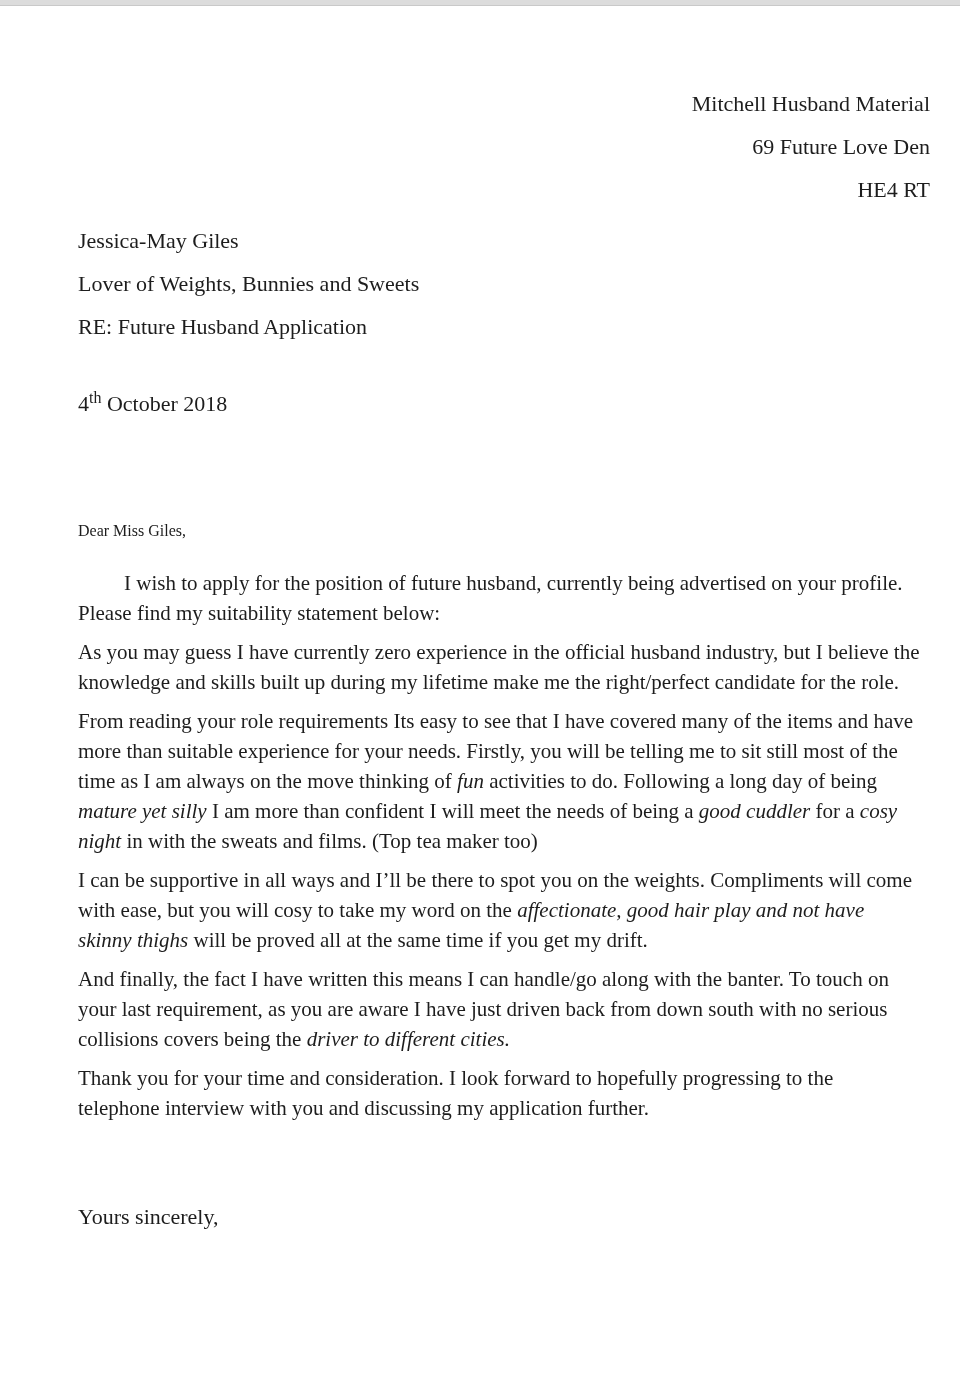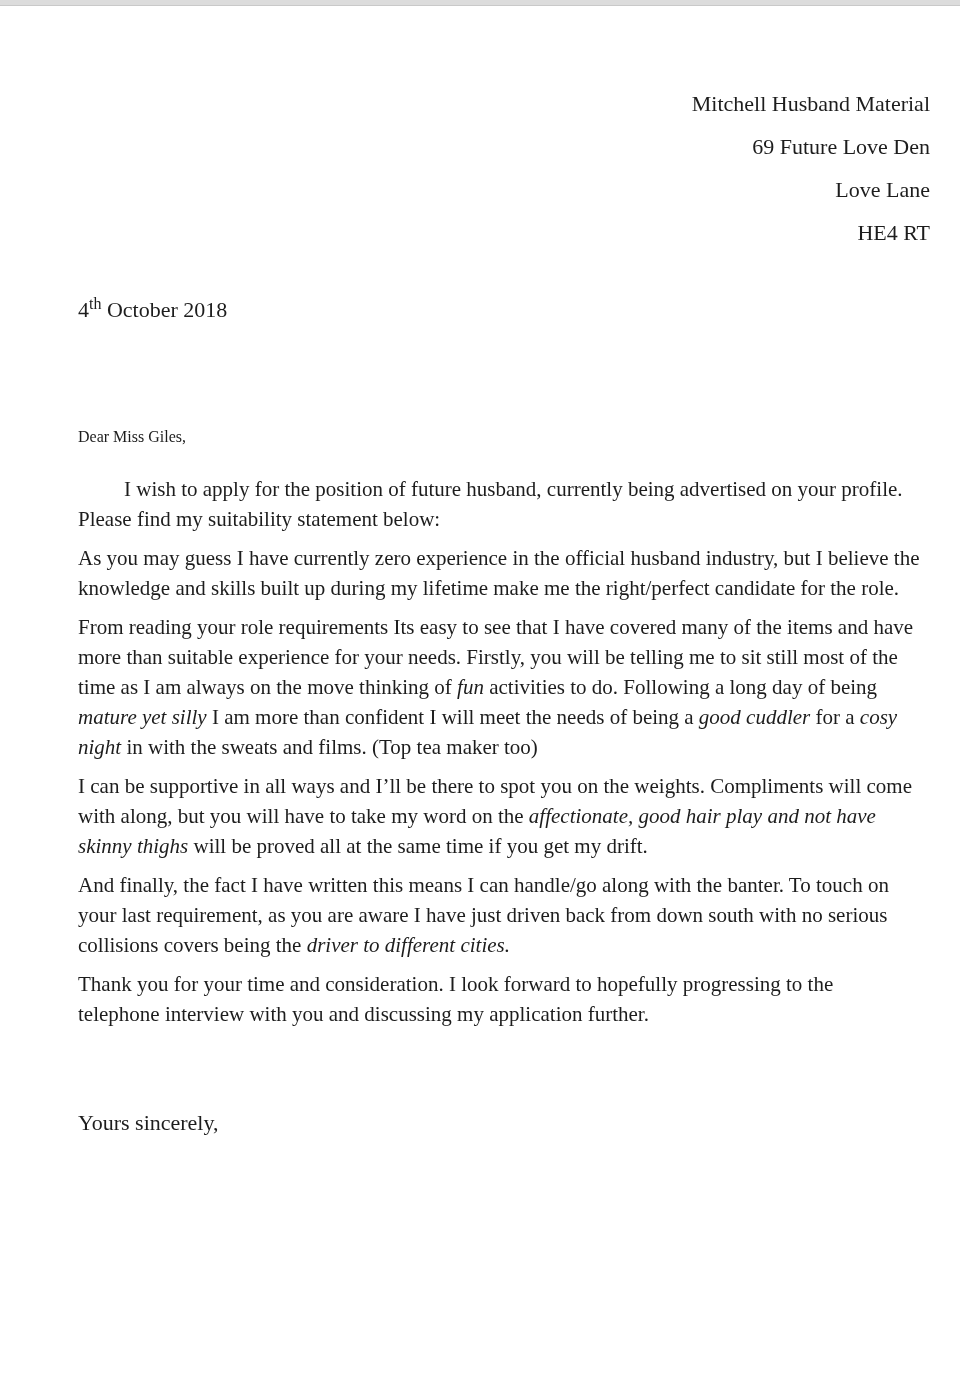--- a/index.html
+++ b/index.html
@@ -74,31 +74,35 @@
 </head>
 <body style="background: rgb(255, 255, 255); color: rgb(29, 29, 29);">
 
 <div class="page">
 
   <div class="top-edge"></div>
 
   <div class="sender">
     <div>Mitchell Husband Material</div>
     <div>69 Future Love Den</div>
-    <div>Love Lane</div>
     <div>HE4 RT</div>
   </div>
 
+  <div class="recipient">
+    <div>Jessica-May Giles</div>
+    <div>Lover of Weights, Bunnies and Sweets</div>
+    <div>RE: Future Husband Application</div>
+  </div>
 
   <div class="date"><span>4</span><sup>th</sup><span> October 2018</span></div>
 
   <div class="salutation">Dear Miss Giles,</div>
 
   <p class="para first"><span>I wish to apply for the position of future husband, currently being advertised on your profile. Please find my suitability statement below:</span></p>
   <p class="para"><span>As you may guess I have currently zero experience in the official husband industry, but I believe the knowledge and skills built up during my lifetime make me the right/perfect candidate for the role.</span></p>
   <p class="para"><span>From reading your role requirements Its easy to see that I have covered many of the items and have more than suitable experience for your needs. Firstly, you will be telling me to sit still most of the time as I am always on the move thinking of </span><em>fun</em><span> activities to do. Following a long day of being </span><em>mature yet silly</em><span> I am more than confident I will meet the needs of being a </span><em>good cuddler</em><span> for a </span><em>cosy night</em><span> in with the sweats and films. (Top tea maker too)</span></p>
-  <p class="para"><span>I can be supportive in all ways and I’ll be there to spot you on the weights. Compliments will come with along, but you will have to take my word on the </span><em>affectionate, good hair play and not have skinny thighs</em><span> will be proved all at the same time if you get my drift.</span></p>
+  <p class="para"><span>I can be supportive in all ways and I’ll be there to spot you on the weights. Compliments will come with ease, but you will cosy to take my word on the </span><em>affectionate, good hair play and not have skinny thighs</em><span> will be proved all at the same time if you get my drift.</span></p>
   <p class="para"><span>And finally, the fact I have written this means I can handle/go along with the banter. To touch on your last requirement, as you are aware I have just driven back from down south with no serious collisions covers being the </span><em>driver to different cities.</em></p>
   <p class="para"><span>Thank you for your time and consideration. I look forward to hopefully progressing to the telephone interview with you and discussing my application further.</span></p>
 
   <div class="closing">Yours sincerely,</div>
 
 </div>
 
 </body></html>

